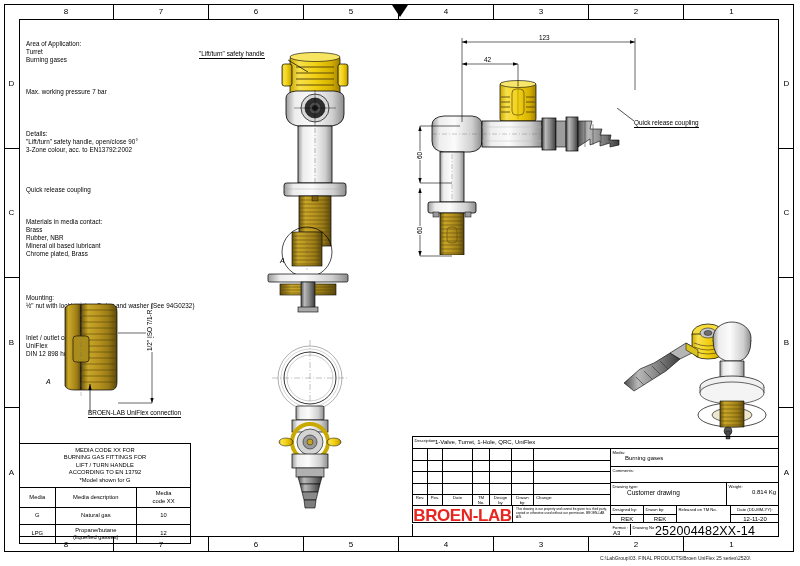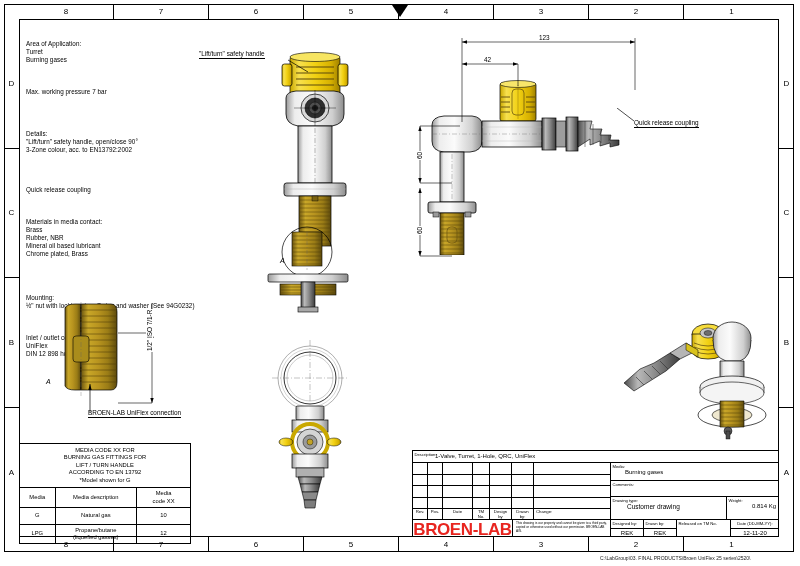--- a/index.html
+++ b/index.html
@@ -122,21 +122,21 @@
     line-height: 7.2px;
   }
   .media-header-cell {
     padding: 3px 2px !important;
     line-height: 7.4px !important;
   }
 
   
   .title-block {
     position: absolute;
-    left: 412px; top: 450px;
+    left: 412px; top: 436px;
     width: 367px; height: 87px;
     border: 1px solid #000;
     box-sizing: border-box;
     font-size: 5.2px;
   }
   .tb-cell {
     position: absolute;
     box-sizing: border-box;
     border-right: 1px solid #000;
     border-bottom: 1px solid #000;
@@ -738,16 +738,26 @@
     <div class="tb-cell" style="left:318px; top:69px; width:48px; height:9px; border-right:none;">
       <span class="tb-lab" style="text-align:center;">Date (DD-MM-YY):</span>
     </div>
     <div class="tb-cell" style="left:318px; top:78px; width:48px; height:8px; border-right:none; border-bottom:none;">
       <span class="tb-val center" style="font-size:6px; line-height:8px;">12-11-20</span>
     </div>
 
     <div class="tb-cell" style="left:198px; top:69px; width:0; height:0; border:none;"></div>
   </div>
 
+  <div class="abs" style="left:412px; top:524px; width:367px; height:13px; border:1px solid #000; border-top:none; box-sizing:border-box;">
+    <div class="abs" style="left:198px; top:0; width:20px; height:11px; border-right:1px solid #000; box-sizing:border-box;">
+      <span class="tb-lab">Format :</span>
+      <span class="tb-val" style="font-size:6px; line-height:6px; padding-left:2px;">A3</span>
+    </div>
+    <div class="abs" style="left:218px; top:0; width:148px; height:11px; box-sizing:border-box;">
+      <span class="tb-lab">Drawing No :</span>
+      <span class="drawing-no" style="display:block; margin-top:-6px;">252004482XX-14</span>
+    </div>
+  </div>
 
   <div class="filepath">C:\LabGroup\03. FINAL PRODUCTS\Broen UniFlex 25 series\2520\</div>
 
 </div>
 
 </body></html>

